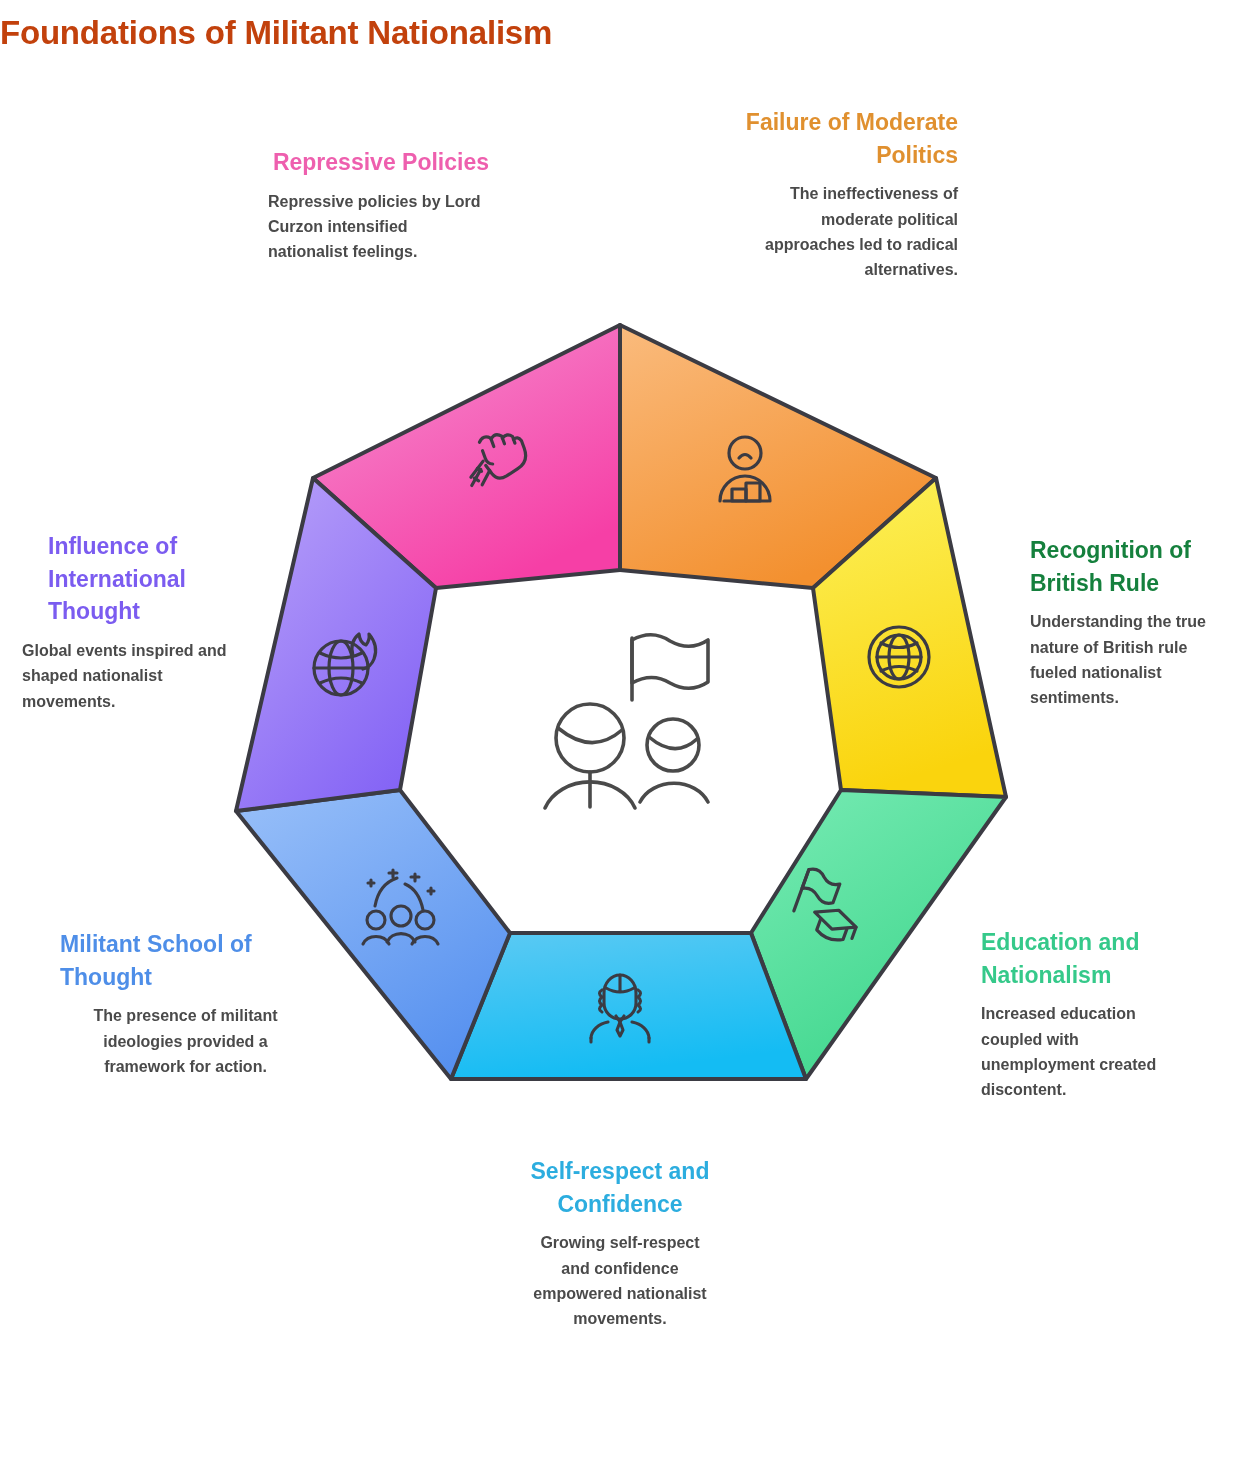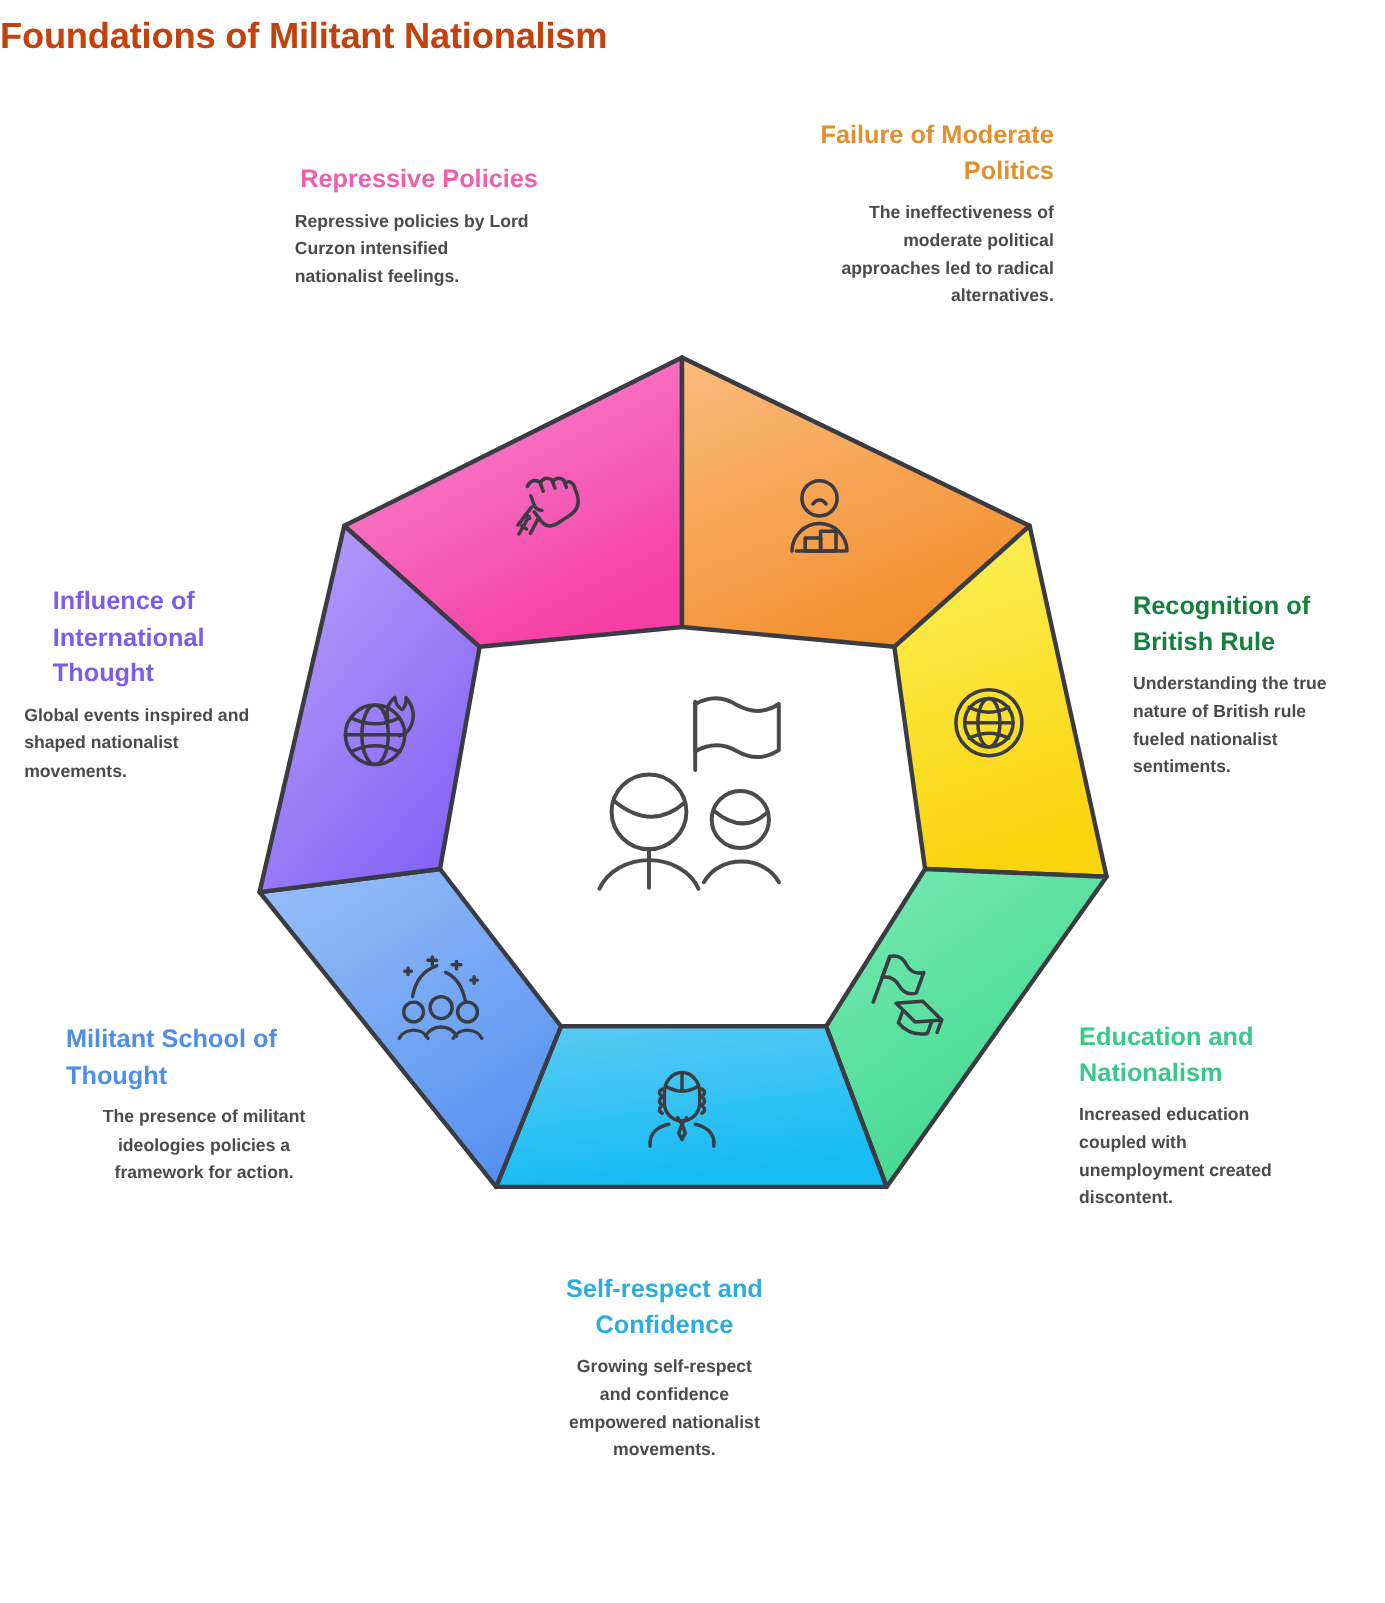--- a/index.html
+++ b/index.html
@@ -52,21 +52,21 @@
   
   .co-repressive   { left: 246px; top: 146px;  width: 243px; text-align: right; }
   .co-repressive .c-desc { text-align: left; padding-left: 22px; }
 
   .co-failure      { left: 743px; top: 106px;  width: 215px; text-align: right; }
 
   .co-recognition  { left: 1030px; top: 534px; width: 196px; text-align: left; }
 
   .co-education    { left: 981px;  top: 926px; width: 210px; text-align: left; }
 
-  .co-selfrespect  { left: 511px;  top: 1155px; width: 186px; text-align: center; }
+  .co-selfrespect  { left: 527px;  top: 1155px; width: 186px; text-align: center; }
 
   .co-militant     { left: 60px;   top: 928px;  width: 225px; text-align: left; }
   .co-militant .c-desc { text-align: center; padding-left: 26px; }
 
   .co-influence    { left: 22px;   top: 530px;  width: 205px; text-align: left; }
   .co-influence .c-title { padding-left: 26px; }
 </style>
 </head>
 <body>
 
@@ -228,19 +228,19 @@
   <div class="c-desc">Increased education coupled with unemployment created discontent.</div>
 </div>
 
 <div class="callout co-selfrespect">
   <div class="c-title" style="color:#2CADDF">Self-respect and Confidence</div>
   <div class="c-desc">Growing self-respect and confidence empowered nationalist movements.</div>
 </div>
 
 <div class="callout co-militant">
   <div class="c-title" style="color:#4E8EE8">Militant School of Thought</div>
-  <div class="c-desc">The presence of militant ideologies policies a framework for action.</div>
+  <div class="c-desc">The presence of militant ideologies provided a framework for action.</div>
 </div>
 
 <div class="callout co-influence">
   <div class="c-title" style="color:#7B5CF0">Influence of International Thought</div>
   <div class="c-desc">Global events inspired and shaped nationalist movements.</div>
 </div>
 
 </body></html>

